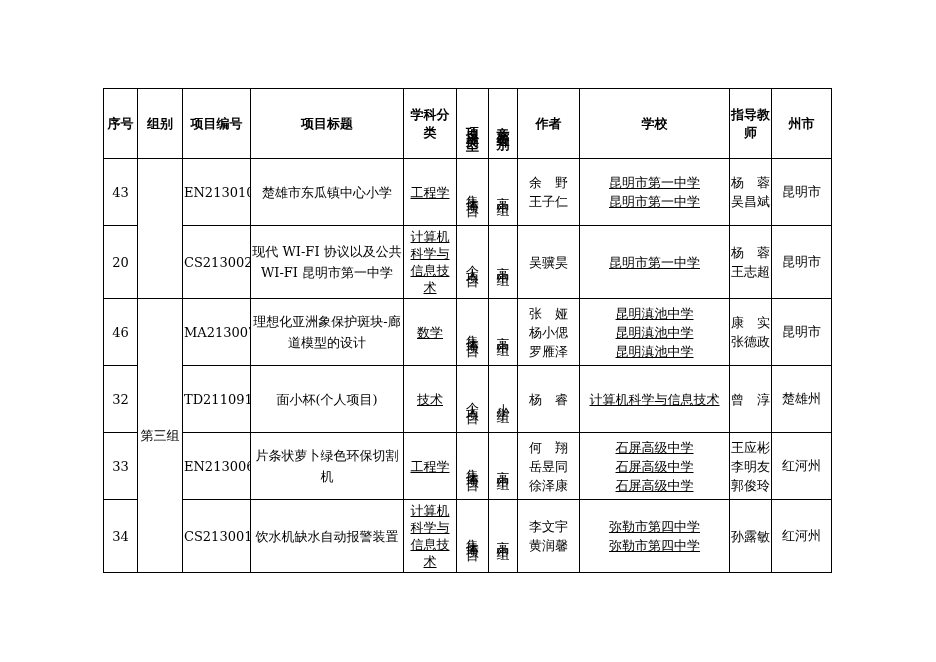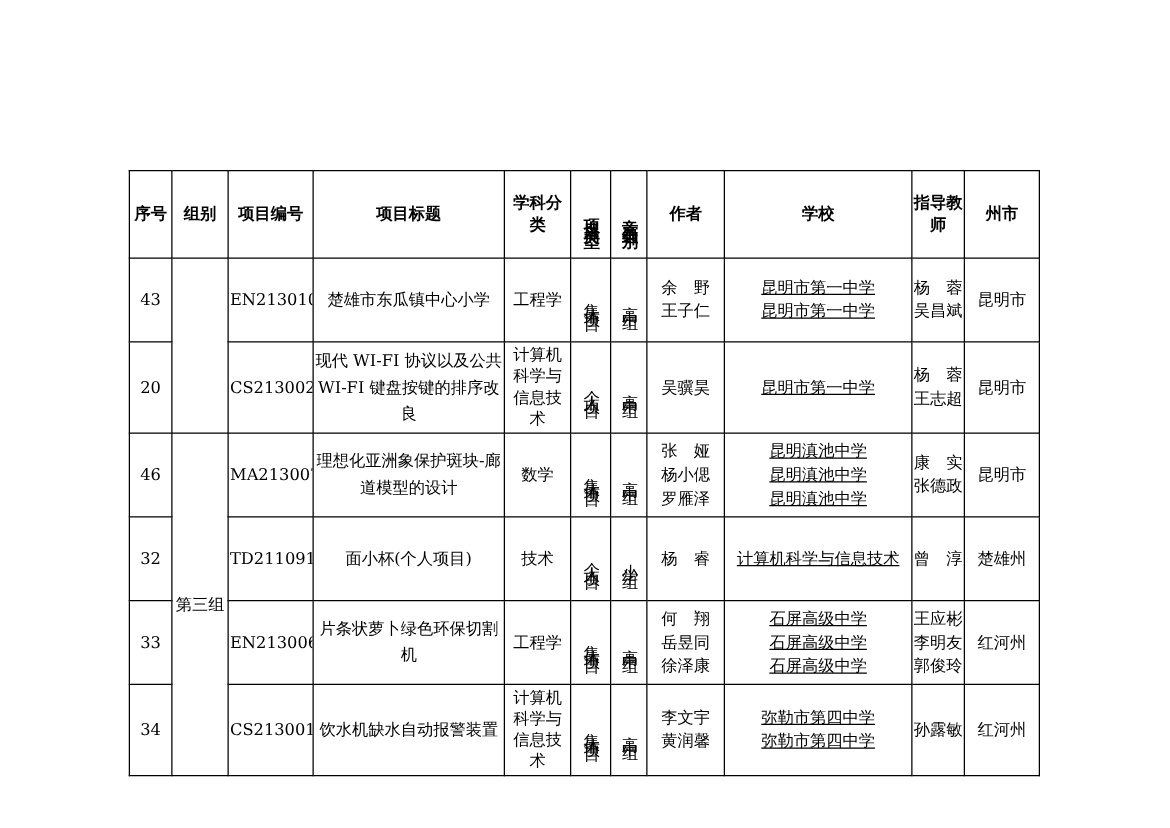--- a/index.html
+++ b/index.html
@@ -6,39 +6,38 @@
   body {
     width:936px; height:662px;
     font-family:"DejavU Serif","DejaVu Serif","Liberation Serif",serif;
     color:#000;
   }
   .page { position:relative; width:936px; height:662px; background:#fff; overflow:hidden; }
   table.grid {
     position:absolute; left:103px; top:88px;
     border-collapse:collapse; table-layout:fixed;
     width:728px;
-    margin-top:48px;
   }
   .grid th, .grid td {
     border:1px solid #000;
     font-size:13px;
     font-weight:normal;
     text-align:center;
     vertical-align:middle;
     padding:2px 1px;
     overflow:hidden;
   }
   .grid th { font-weight:bold; line-height:18px; }
   tr.hdr    { height:70px; }
   tr.datarow{ height:67px; }
 
   
   .cell-title  { text-align:left; padding:3px 4px 3px 8px; line-height:21px; }
   .cell-school { text-align:left; padding:3px 2px 3px 7px; line-height:19px;text-decoration:underline; }
-  .cell-subject{ line-height:17px; padding:2px 3px; }
+  .cell-subject{ line-height:17px; padding:2px 3px;text-decoration:underline; }
   .lines { display:inline-block; text-align:right; line-height:19px; vertical-align:middle; }
   .lines div { white-space:nowrap; }
   .vert {
     display:block;
     writing-mode:vertical-rl;
     text-orientation:upright;
     line-height:1;
     letter-spacing:4px;
     margin:0 auto;
     white-space:nowrap;
@@ -105,21 +104,21 @@
       <td><span class="lines">
         <div>杨　蓉</div>
         <div>吴昌斌</div>
       </span></td>
       <td>昆明市</td>
     </tr>
 
     <tr class="datarow">
       <td>20</td>
       <td>CS213002</td>
-      <td class="cell-title">现代 WI-FI 协议以及公共 WI-FI 键盘按键的排序改良</td>
+      <td class="cell-title">现代 WI-FI 协议以及公共 WI-FI 昆明市第一中学</td>
       <td class="cell-subject">计算机科学与信息技术</td>
       <td>
             <span class="vert">个人项目</span>
           </td>
       <td>
             <span class="vert">高中组</span>
           </td>
       <td><span class="lines">
         <div>吴骥昊</div>
       </span></td>

